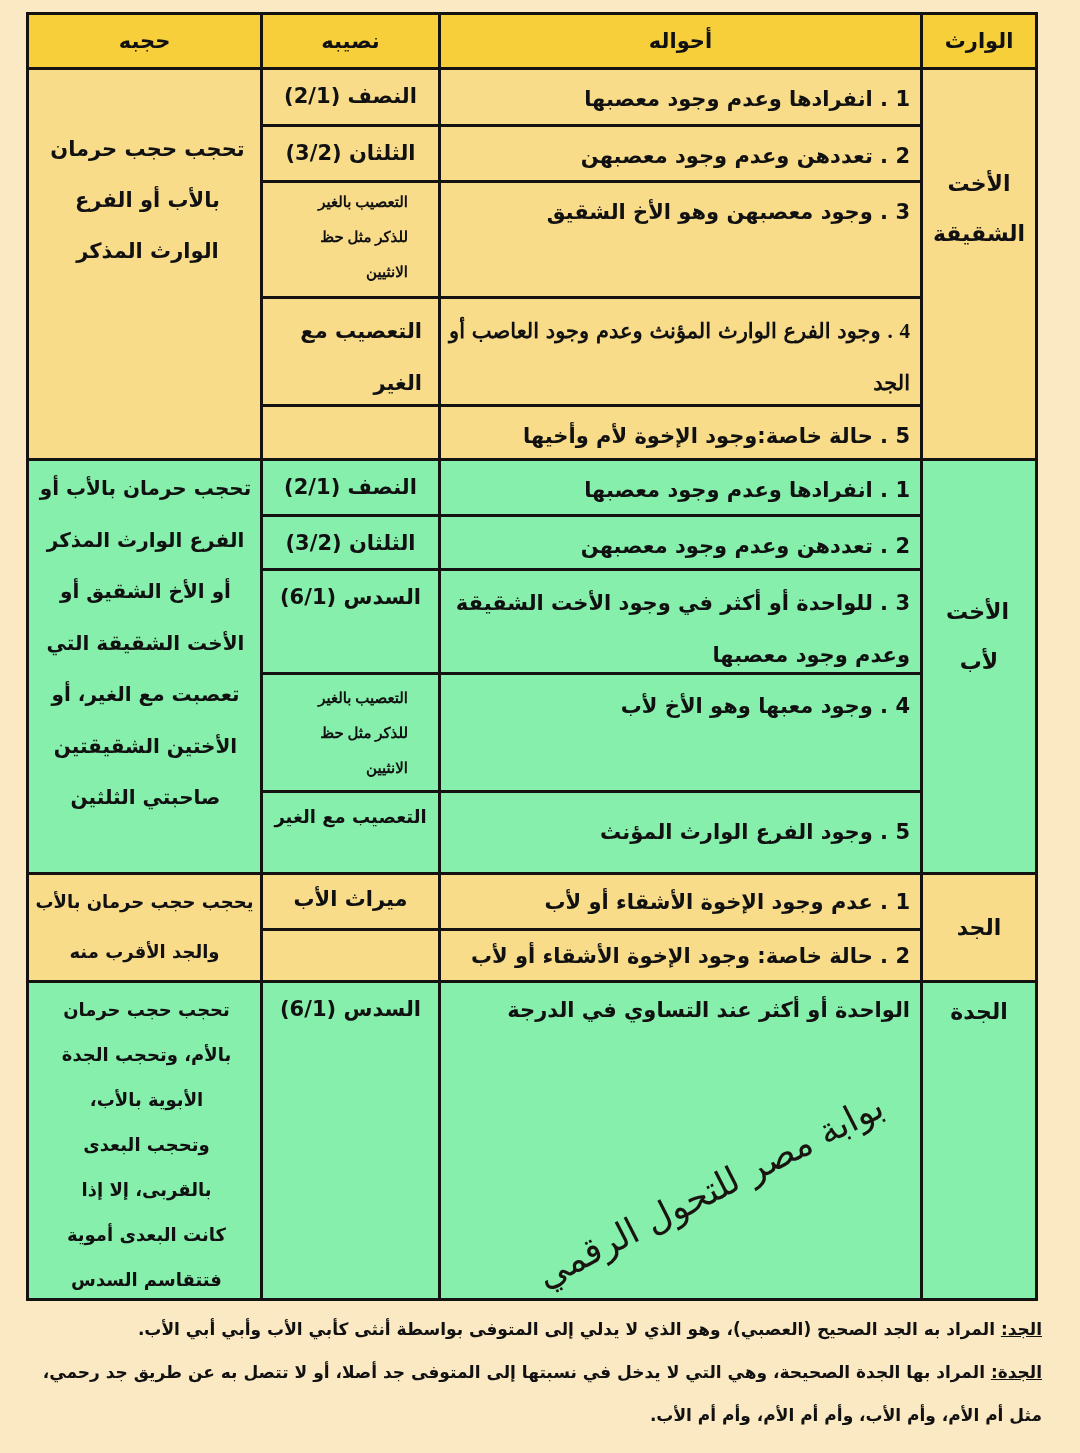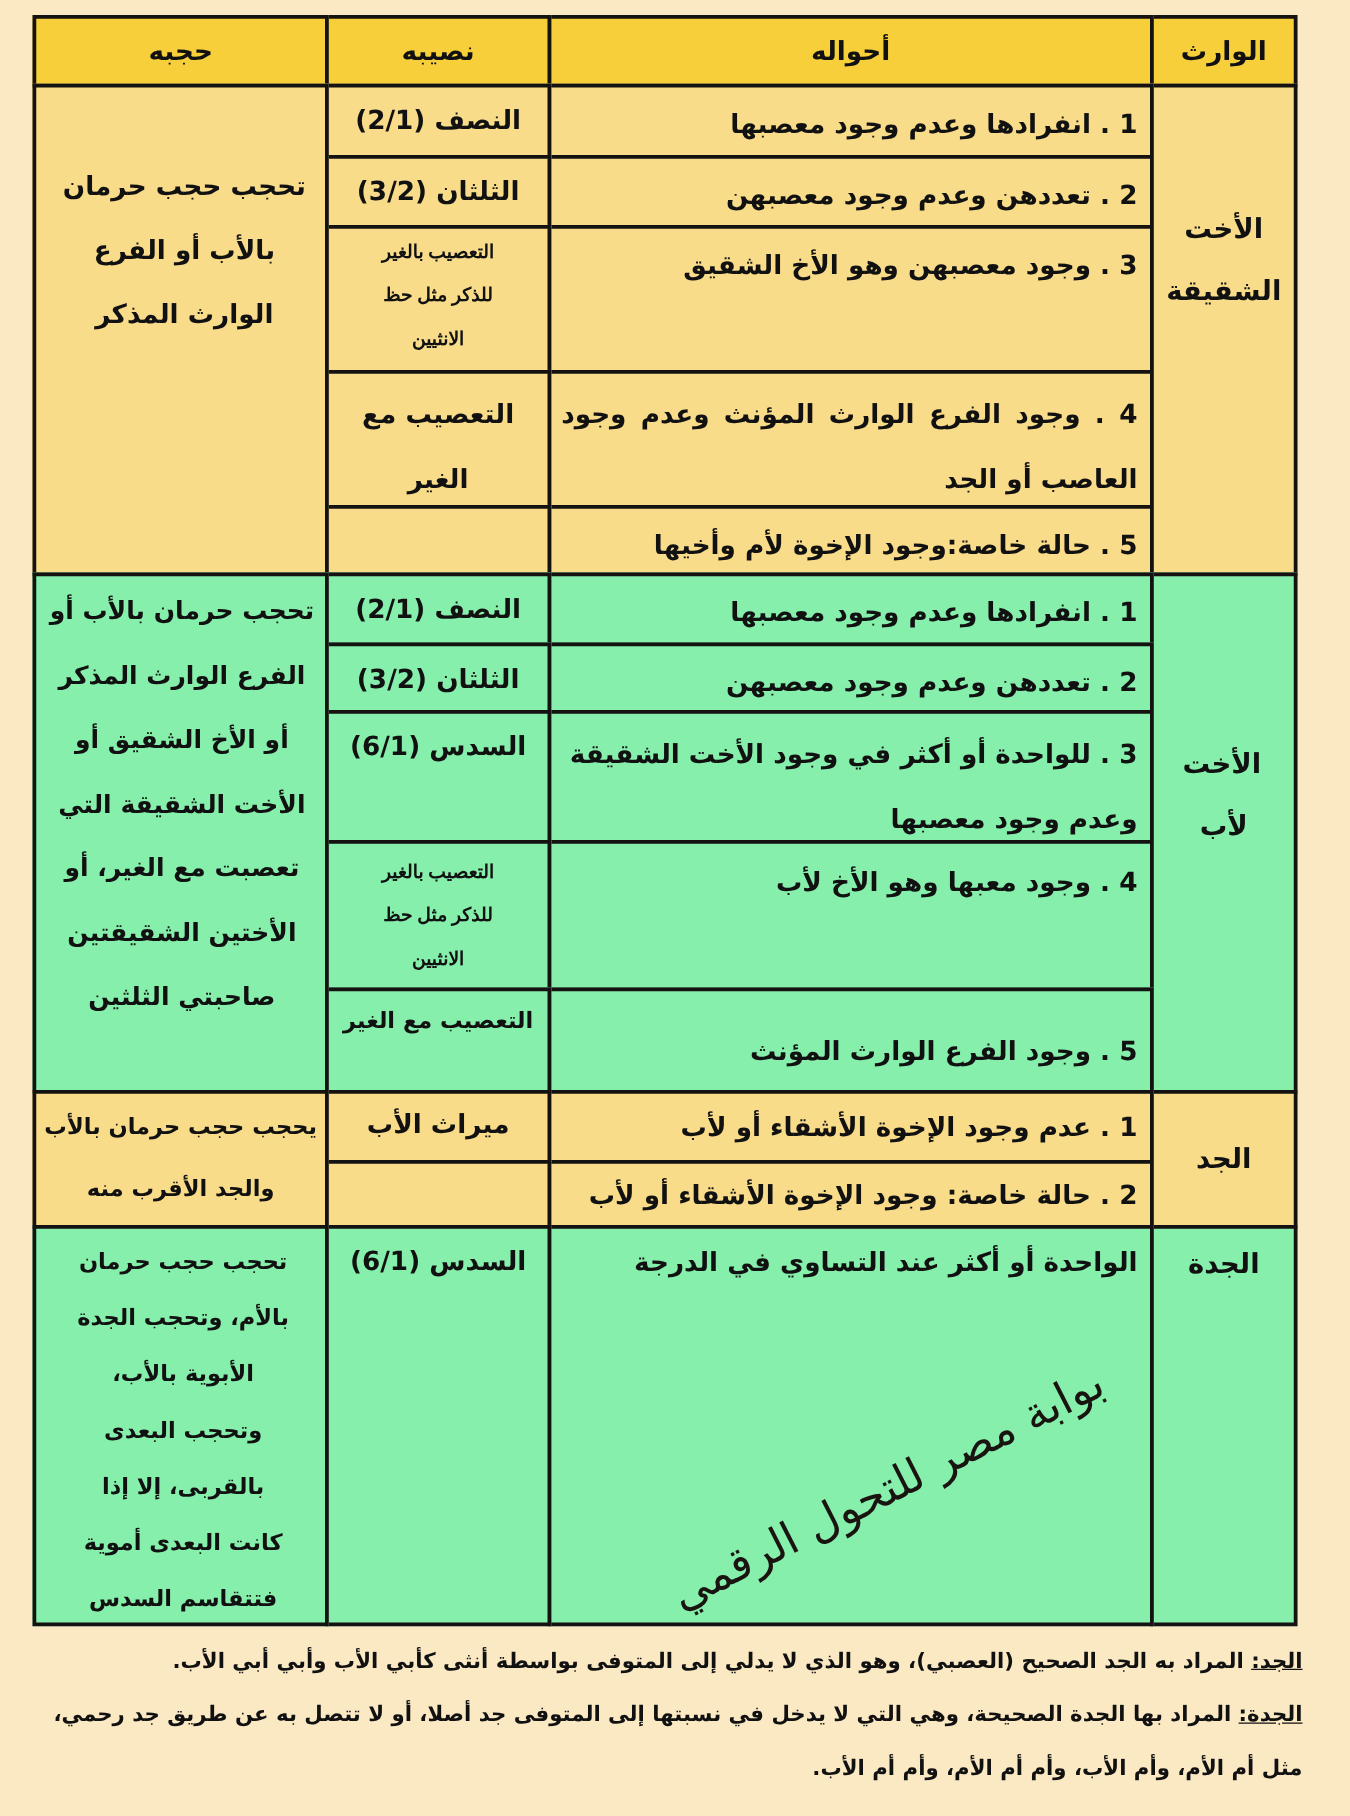--- a/index.html
+++ b/index.html
@@ -13,21 +13,21 @@
     position:absolute; box-sizing:border-box;
     border:3px solid #151311;
     display:flex; flex-direction:column; justify-content:flex-start;
     font-weight:bold; direction:rtl;
     overflow:hidden;
   }
   .hdr { background:#f6cf3a; justify-content:center; align-items:center; font-size:21px; }
   .yel { background:#f8dc8a; }
   .pale { background:#86efac; }
   .cond { padding:6px 10px 0 8px; font-size:21px; line-height:46px; text-align:right; }
-  .share { align-items:center; text-align:center; font-size:21px; padding-top:6px; line-height:40px; }
+  .share { align-items:center; font-size:21px; padding-top:6px; line-height:40px; }
   .share.small { font-size:15px; line-height:35px; padding-top:2px;font-family:Liberation Serif, serif; }
   .heir { align-items:center; text-align:center; font-size:22px; line-height:50px; justify-content:center; }
   .block { align-items:center; text-align:center; font-size:20px; line-height:51px; padding:2px 6px 0 6px; }
   .block.g { font-size:18px; line-height:45px; }
   .watermark {
     position:absolute; left:500px; top:1170px; width:420px;
     transform:rotate(-27deg); transform-origin:center;
     font-family:"DejaVu Serif", serif; font-size:36px; color:#1a1410;
     direction:rtl; text-align:center; white-space:nowrap;
   }
@@ -57,21 +57,21 @@
 <div class="cell cond yel" style="left:438px;top:67px;width:485px;height:60px;">
     <span>1 . انفرادها وعدم وجود معصبها</span>
   </div>
 <div class="cell cond yel" style="left:438px;top:124px;width:485px;height:59px;">
     <span>2 . تعددهن وعدم وجود معصبهن</span>
   </div>
 <div class="cell cond yel" style="left:438px;top:180px;width:485px;height:119px;">
     <span>3 . وجود معصبهن وهو الأخ الشقيق</span>
   </div>
 <div class="cell cond yel" style="left:438px;top:296px;width:485px;height:111px;line-height:52px;">
-    <span style="text-align:justify;text-align-last:right;">4 . وجود الفرع الوارث المؤنث وعدم وجود العاصب أو الجد</span>
+    <span style="text-align:justify;text-align-last:right;font-family:Liberation Serif, serif;">4 . وجود الفرع الوارث المؤنث وعدم وجود العاصب أو الجد</span>
   </div>
 <div class="cell cond yel" style="left:438px;top:404px;width:485px;height:57px;">
     <span>5 . حالة خاصة:وجود الإخوة لأم وأخيها الشقيق</span>
   </div>
 
 <div class="cell share yel" style="left:260px;top:67px;width:181px;height:60px;">
     <span>النصف (2/1)</span>
   </div>
 <div class="cell share yel" style="left:260px;top:124px;width:181px;height:59px;">
     <span>الثلثان (3/2)</span>
@@ -99,21 +99,21 @@
   </div>
 <div class="cell cond pale" style="left:438px;top:514px;width:485px;height:57px;">
     <span>2 . تعددهن وعدم وجود معصبهن</span>
   </div>
 <div class="cell cond pale" style="left:438px;top:568px;width:485px;height:107px;line-height:52px;">
     <span>3 . للواحدة أو أكثر في وجود الأخت الشقيقة وعدم وجود معصبها</span>
   </div>
 <div class="cell cond pale" style="left:438px;top:672px;width:485px;height:121px;padding-top:8px;">
     <span>4 . وجود معبها وهو الأخ لأب</span>
   </div>
-<div class="cell cond pale" style="left:438px;top:790px;width:485px;height:85px;padding-top:16px;justify-content:center;">
+<div class="cell cond pale" style="left:438px;top:790px;width:485px;height:85px;padding-top:16px;">
     <span>5 . وجود الفرع الوارث المؤنث</span>
   </div>
 
 <div class="cell share pale" style="left:260px;top:458px;width:181px;height:59px;">
     <span>النصف (2/1)</span>
   </div>
 <div class="cell share pale" style="left:260px;top:514px;width:181px;height:57px;">
     <span>الثلثان (3/2)</span>
   </div>
 <div class="cell share pale" style="left:260px;top:568px;width:181px;height:107px;">

